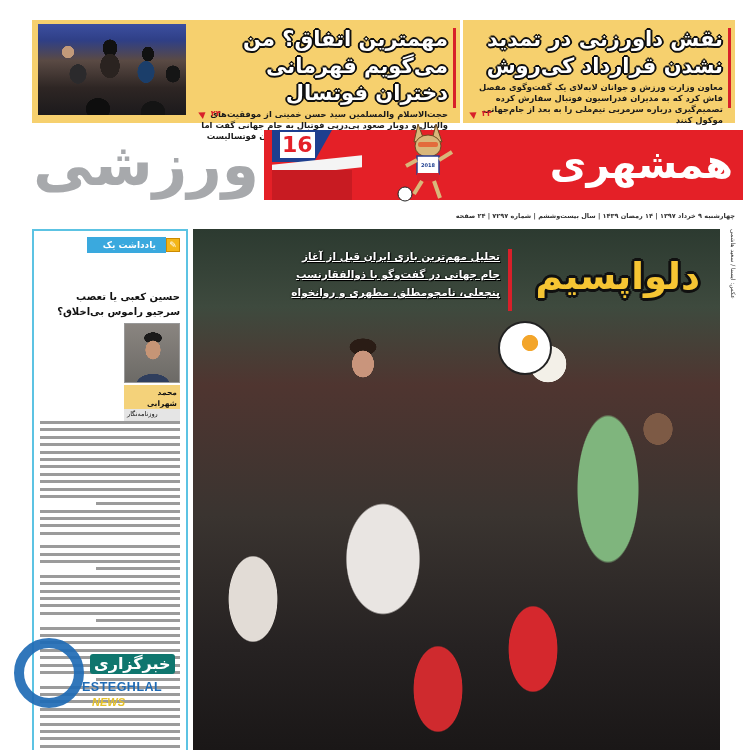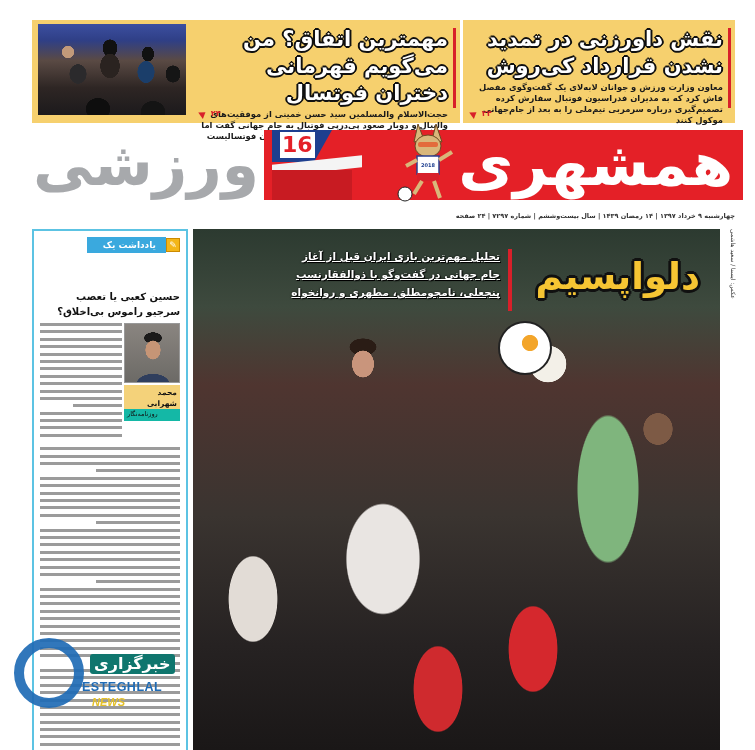--- a/index.html
+++ b/index.html
@@ -27,45 +27,45 @@
       radial-gradient(ellipse 14px 16px at 40px 50px, #2b2a2c 60%, transparent 62%),
       radial-gradient(ellipse 10px 10px at 30px 28px, #c29a7a 60%, transparent 62%),
       radial-gradient(ellipse 12px 14px at 135px 50px, #151515 60%, transparent 62%),
       radial-gradient(ellipse 20px 18px at 60px 85px, #0e0e0e 60%, transparent 62%),
       radial-gradient(ellipse 20px 18px at 115px 88px, #141414 60%, transparent 62%),
       linear-gradient(180deg, #3c4fa0 0%, #2f3f86 18%, #5a4a44 40%, #2e2624 70%, #1c1a1c 100%); }
 
   
   .masthead { position: absolute; top: 130px; left: 32px; width: 703px; height: 72px; }
   .mast-red { position: absolute; left: 232px; top: 0; width: 479px; height: 70px; background: #e42027; overflow: hidden; }
-  .mast-red-text { position: absolute; right: 10px; top: -2px; font-family: "DejaVu Sans", sans-serif; font-weight: bold; font-size: 60px; line-height: 72px; color: #ffffff; letter-spacing: -2px; }
+  .mast-red-text { position: absolute; right: 10px; top: -2px; font-family: "DejaVu Sans", sans-serif; font-weight: bold; font-size: 40px; line-height: 72px; color: #ffffff; letter-spacing: -2px; }
   .mast-flag { position: absolute; left: 8px; top: 0; width: 100px; height: 70px; }
   .flag-blue { position: absolute; left: 0; top: 0; width: 60px; height: 32px; background: #1e3f8f; clip-path: polygon(0 0, 100% 0, 70% 100%, 0 100%); }
   .flag-red { position: absolute; left: 0; top: 40px; width: 80px; height: 30px; background: #c81b22; }
   .flag-white { position: absolute; left: 0; top: 30px; width: 90px; height: 12px; background: #f4f4f4; transform: skewY(-6deg); }
   .flag-16 { position: absolute; left: 8px; top: 2px; font-family: "DejaVu Sans", sans-serif; font-weight: bold; font-size: 22px; color: #e42027; background: #fff; padding: 0 2px; line-height: 26px; direction: ltr; }
   .mascot { position: absolute; left: 360px; top: -8px; width: 70px; height: 82px; }
   .mast-grey-text { position: absolute; left: 0; top: -4px; width: 228px; text-align: center; font-family: "DejaVu Sans", sans-serif; font-weight: bold; font-size: 60px; line-height: 76px; color: #a7a9ac; letter-spacing: -1px; }
   .date-line { position: absolute; top: 212px; right: 20px; font-size: 6.5px; color: #333; font-weight: bold; }
 
   
   .left-col { position: absolute; top: 229px; left: 32px; width: 156px; height: 521px; border: 2px solid #5cc3e3; border-bottom: none; padding: 6px 6px 0 6px; background: #fff; overflow: hidden; }
   .col-tag { display: flex; flex-direction: row; align-items: center; justify-content: flex-start; margin-bottom: 6px; }
   .col-tag-icon { width: 14px; height: 14px; background: #f3b619; border: 1px solid #cc8a00; color: #fff; font-size: 9px; line-height: 12px; text-align: center; }
   .col-tag-label { background: #3aa9de; color: #fff; font-size: 9px; font-weight: bold; padding: 2px 10px 2px 16px; line-height: 12px; }
   .col-title { font-size: 10px; font-weight: bold; color: #111; line-height: 15px; text-align: right; margin-bottom: 4px; margin-top: 36px; }
-  .col-body { display: flex; }
+  .col-body { display: flex; flex-direction: column; }
   .author-box { width: 56px; flex: 0 0 56px; margin-left: 2px; }
   .author-photo { width: 56px; height: 60px; background:
         radial-gradient(ellipse 12px 15px at 28px 26px, #c69576 62%, transparent 64%),
         radial-gradient(ellipse 14px 9px at 28px 14px, #1b1a1a 62%, transparent 64%),
         radial-gradient(ellipse 26px 16px at 28px 60px, #2f3e5d 62%, transparent 64%),
         linear-gradient(180deg, #8a8580 0%, #6c6a66 100%); border: 1px solid #999; }
   .author-name { font-size: 7.5px; font-weight: bold; text-align: right; background: #f4d27a; padding: 2px 3px 0 3px; margin-top: 2px; line-height: 11px; color: #111; }
-  .author-role { font-size: 6.5px; text-align: left; padding: 0 3px 2px 3px; background: #14b8a6; line-height: 10px; color: #111; }
+  .author-role { font-size: 6.5px; text-align: left; padding: 0 3px 2px 3px; background: #e5e5e5; line-height: 10px; color: #111; }
   .text-lines { flex: 1; }
   .tl { height: 3px; background: #7a7a7a; margin: 0 0 4.4px 0; opacity: 0.75; }
   .tl.short { width: 60%; margin-left: auto; }
   .col-full-lines { margin-top: 6px; }
 
   
   .watermark { position: absolute; left: 8px; top: 630px; width: 140px; height: 120px; pointer-events: none; }
   .wm-ring { position: absolute; left: 6px; top: 8px; width: 70px; height: 70px; border-radius: 50%; border: 10px solid #1f6bb5; opacity: 0.92; }
   .wm-logo-fa { position: absolute; left: 82px; top: 24px; font-size: 16px; font-weight: bold; color: #ffffff; background: #0f766e; padding: 0 4px; border-radius: 3px; line-height: 20px; }
   .wm-esteghlal { position: absolute; left: 74px; top: 50px; font-family: "Liberation Sans", sans-serif; font-weight: bold; font-size: 12.5px; color: #1f6bb5; direction: ltr; letter-spacing: 0.5px; }

